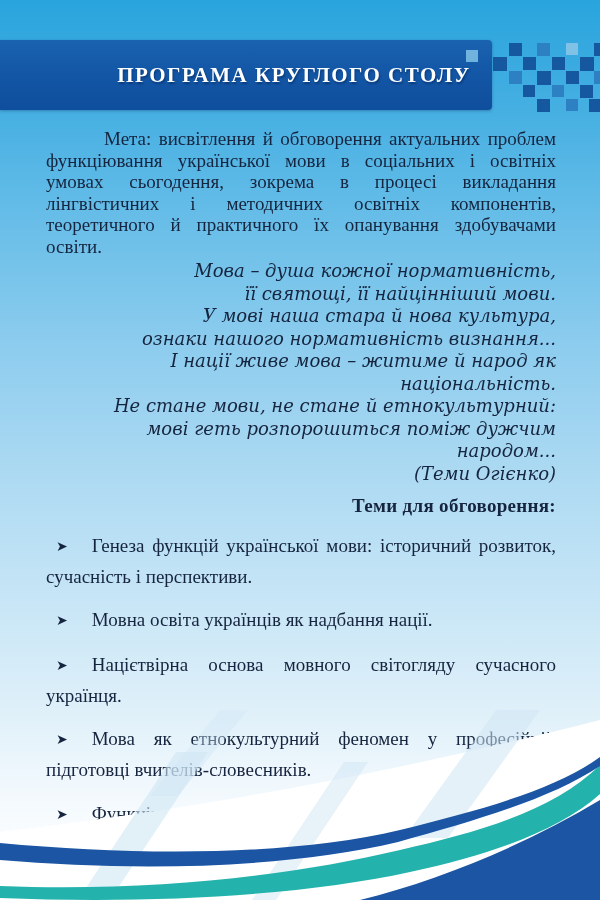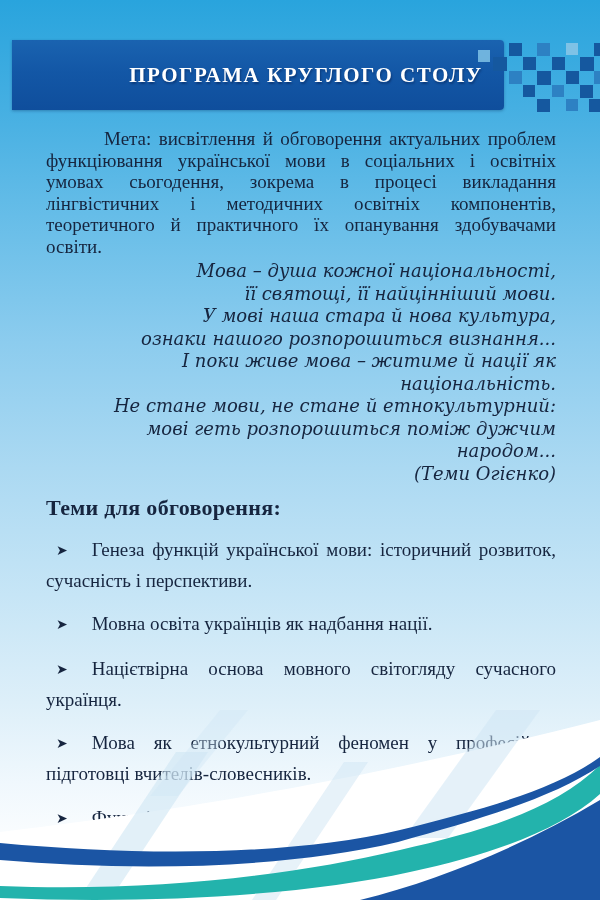--- a/index.html
+++ b/index.html
@@ -16,21 +16,21 @@
       #66bde8 24%,
       #8cccee 38%,
       #abd9f2 52%,
       #c6e5f6 66%,
       #ddeff9 78%,
       #f0f8fd 87%,
       #ffffff 96%);
   }
   
   .banner{
-    position:absolute;left:12px;top:40px;width:492px;height:70px;
+    position:absolute;left:0;top:40px;width:492px;height:70px;
     background:linear-gradient(180deg,#1a63b0 0%,var(--banner,#1357a6) 45%,#0f4e9c 100%);
     border-radius:0 4px 4px 0;
     box-shadow:0 1px 3px rgba(10,40,90,.35);
     display:flex;align-items:center;justify-content:center;
     padding-left:96px;box-sizing:border-box;
   }
   .banner h1{
     margin:0;color:#ffffff;font-size:21px;font-weight:bold;
     letter-spacing:1.5px;white-space:nowrap;
     text-shadow:1px 2px 2px rgba(0,25,70,.45);
@@ -54,22 +54,22 @@
   .quote{margin-top:3px;text-align:right;}
   .qline{
     font-style:italic;font-size:18px;line-height:22.5px;
     font-family:"DejaVu Serif", serif;
   }
   .attribution{
     font-style:italic;font-size:18px;line-height:22.5px;
     font-family:"DejaVu Serif", serif;
   }
   .topics-heading{
-    margin:10px 0 2px 0;text-align:left;
-    font-size:22px;font-weight:bold;letter-spacing:.3px;
+    margin:10px 0 2px 0;text-align:right;
+    font-size:19px;font-weight:bold;letter-spacing:.3px;
   }
   .bullet{
     margin:13.5px 0 0 0;font-size:19px;line-height:30px;
     text-align:justify;text-indent:10px;
   }
   .bullet .arrow{
     font-family:"DejaVu Sans", sans-serif;
     font-size:14px;margin-right:24px;
     position:relative;top:-1px;
   }
@@ -109,25 +109,25 @@
       <span style="left: 537px; top: 99px; width: 13px; height: 13px; background: rgb(21, 88, 159);"></span>
       <span style="left: 566px; top: 99px; width: 12px; height: 12px; background: rgb(45, 129, 195);"></span>
       <span style="left: 589px; top: 99px; width: 13px; height: 13px; background: rgb(21, 88, 159);"></span>
     </div>
 
   <div class="content">
 
     <p class="intro">Мета: висвітлення й обговорення актуальних проблем функціювання української мови в соціальних і освітніх умовах сьогодення, зокрема в процесі викладання лінгвістичних і методичних освітніх компонентів, теоретичного й практичного їх опанування здобувачами освіти.</p>
 
     <div class="quote">
-      <div class="qline">Мова – душа кожної національності,</div>
+      <div class="qline">Мова – душа кожної нормативність,</div>
       <div class="qline">її святощі, її найцінніший мови.</div>
       <div class="qline">У мові наша стара й нова культура,</div>
-      <div class="qline">ознаки нашого розпорошиться визнання...</div>
-      <div class="qline">І поки живе мова – житиме й нації як національність.</div>
+      <div class="qline">ознаки нашого нормативність визнання...</div>
+      <div class="qline">І нації живе мова – житиме й народ як національність.</div>
       <div class="qline">Не стане мови, не стане й етнокультурний:</div>
       <div class="qline">мові геть розпорошиться поміж дужчим народом...</div>
       <div class="attribution">(Теми Огієнко)</div>
     </div>
 
     <div class="topics-heading">Теми для обговорення:</div>
 
     <p class="bullet"><span class="arrow">➤</span><span>Генеза функцій української мови: історичний розвиток, сучасність і перспективи.</span></p>
     <p class="bullet"><span class="arrow">➤</span><span>Мовна освіта українців як надбання нації.</span></p>
     <p class="bullet"><span class="arrow">➤</span><span>Націєтвірна основа мовного світогляду сучасного українця.</span></p>

